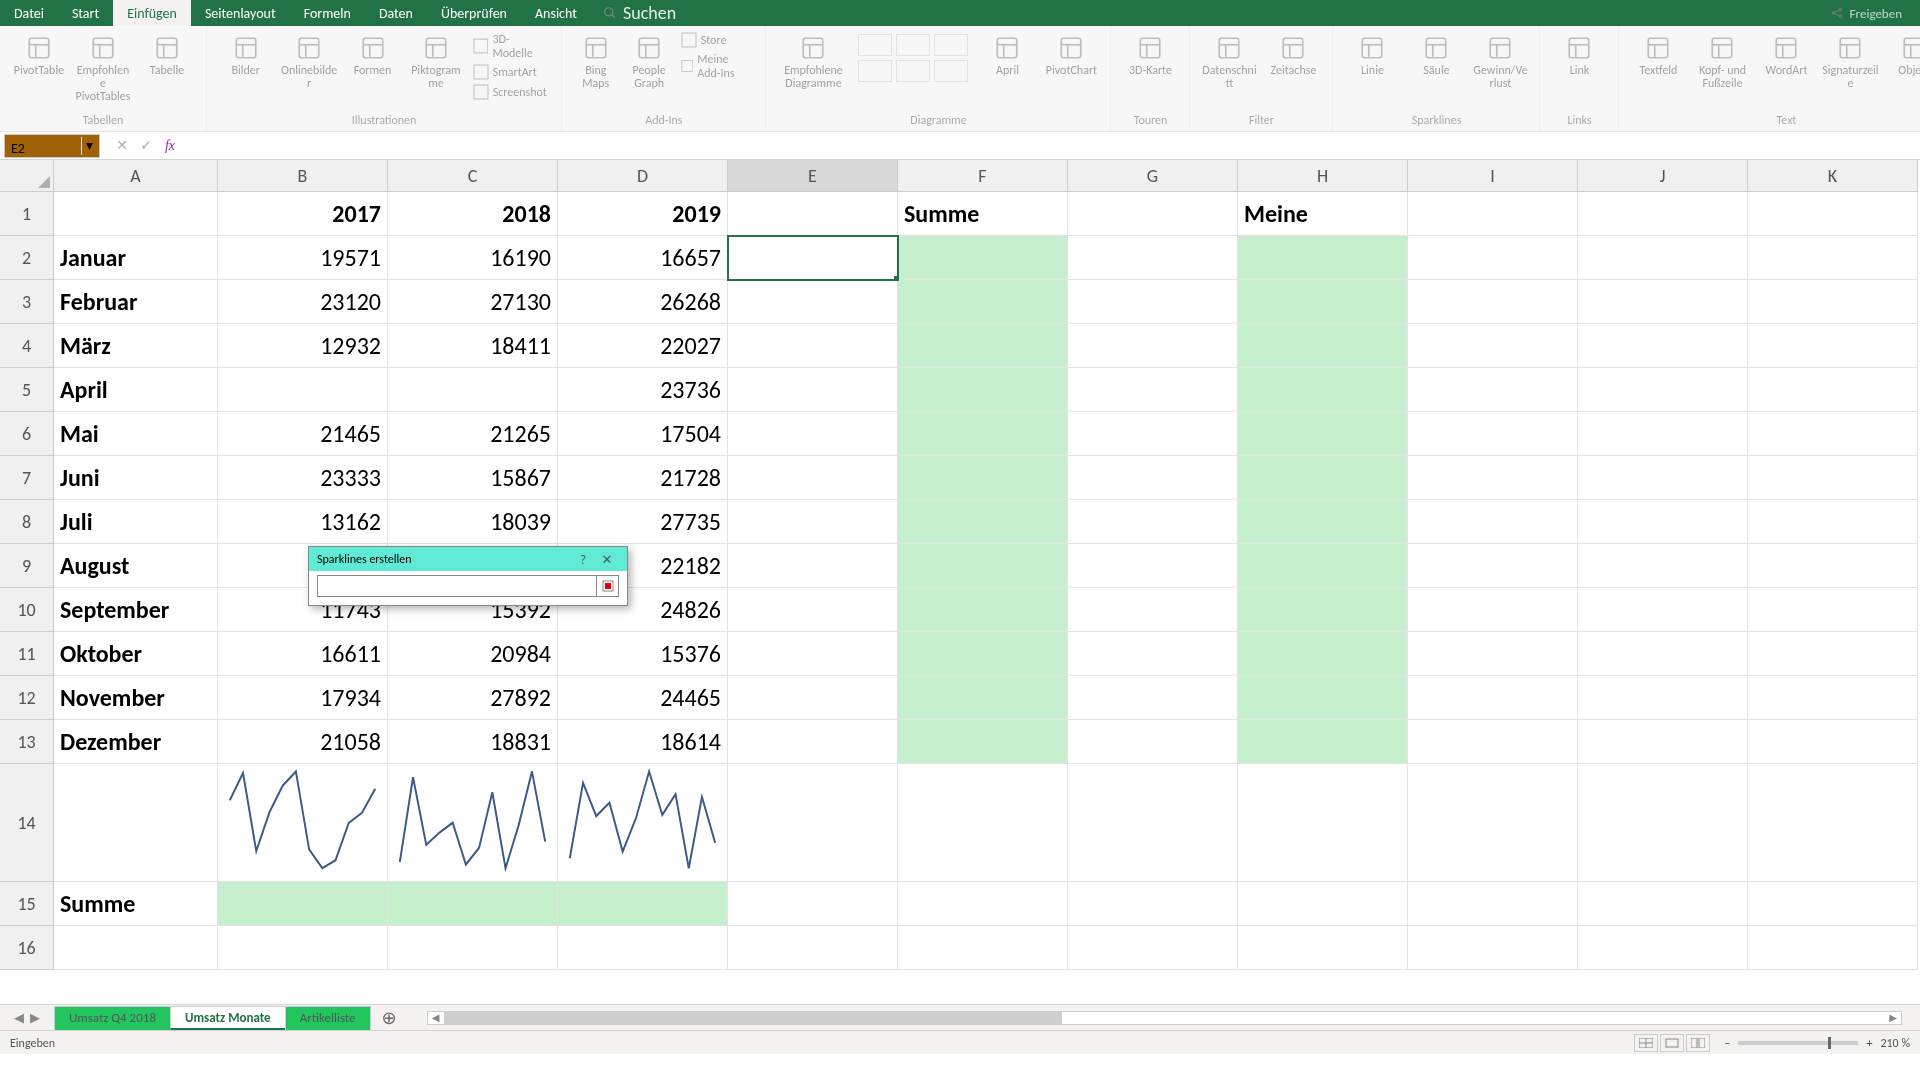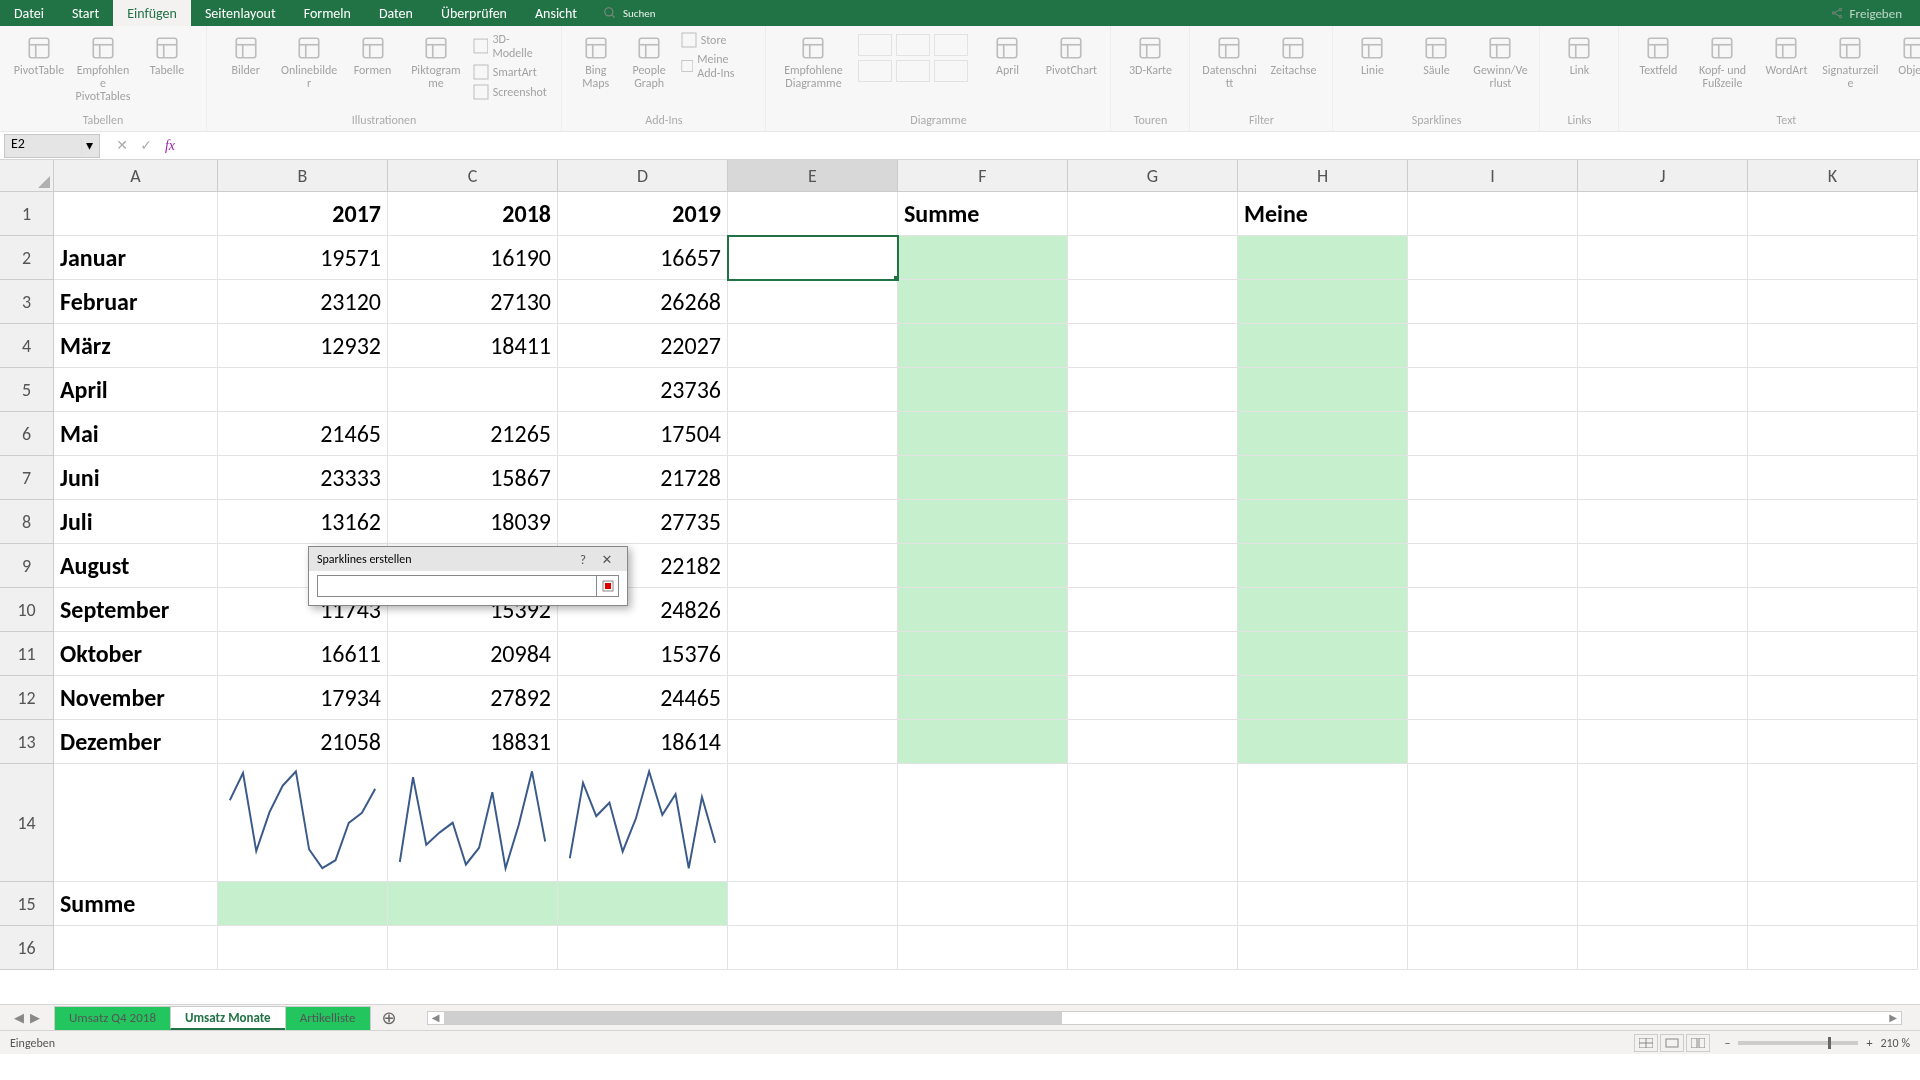--- a/index.html
+++ b/index.html
@@ -3,21 +3,21 @@
 <meta charset="utf-8">
 <style>
 * { margin:0; padding:0; box-sizing:border-box; font-family:"Segoe UI","Calibri",sans-serif; }
 html,body { width:1920px; height:1080px; overflow:hidden; background:#fff; }
 
 
 .titlebar { height:26px; background:#217346; display:flex; align-items:center; color:#fff; font-size:14px; }
 .titlebar .tabs { display:flex; height:100%; }
 .titlebar .tab { padding:0 14px; display:flex; align-items:center; cursor:pointer; }
 .titlebar .tab.active { background:#f3f2f1; color:#217346; }
-.titlebar .search { display:flex; align-items:center; margin-left:12px; gap:6px; font-size:11px; opacity:.9; }
+.titlebar .search { display:flex; align-items:center; margin-left:12px; gap:6px; font-size:18px; opacity:.9; }
 .titlebar .spacer { flex:1; }
 .titlebar .share { display:flex; align-items:center; gap:6px; padding:0 18px; opacity:.7; font-size:13px; }
 
 
 .ribbon { height:106px; background:#f3f2f1; border-bottom:1px solid #d4d4d4; display:flex; opacity:.55; }
 .rgroup { display:flex; flex-direction:column; border-right:1px solid #e1e1e1; padding:4px 8px 2px; }
 .rgroup .items { flex:1; display:flex; align-items:flex-start; gap:2px; }
 .rgroup .label { text-align:center; font-size:12px; color:#666; padding-bottom:2px; }
 .rbtn { display:flex; flex-direction:column; align-items:center; justify-content:flex-start; width:62px; padding:4px 2px; font-size:12px; color:#555; text-align:center; cursor:default; gap:2px; }
 .rbtn.wide { width:78px; }
@@ -25,21 +25,21 @@
 .rbtn .ic svg { width:26px; height:26px; }
 .rbtn .txt { line-height:1.1; word-break:break-word; }
 .rstack { display:flex; flex-direction:column; gap:0; justify-content:center; }
 .rstack .srow { display:flex; align-items:center; gap:4px; font-size:12px; color:#555; padding:2px 4px; }
 .rstack .srow .sic { width:16px; height:16px; }
 .chartmini { display:flex; flex-wrap:wrap; width:120px; gap:4px; padding:4px; }
 .chartmini .cm { width:34px; height:22px; border:1px solid #ccc; }
 
 
 .fbar { height:28px; border-bottom:1px solid #d4d4d4; display:flex; align-items:center; background:#fff; }
-.namebox { width:96px; height:24px; border:1px solid #c8c8c8; margin:0 4px; display:flex; align-items:flex-start; padding:0 6px; font-size:14px; background:#e5e5e5; position:relative; }
+.namebox { width:96px; height:24px; border:1px solid #c8c8c8; margin:0 4px; display:flex; align-items:flex-end; padding:0 6px; font-size:14px; background:#a16207; position:relative; }
 .namebox .dd { position:absolute; right:2px; top:2px; bottom:2px; width:16px; border-left:1px solid #e0e0e0; display:flex; align-items:center; justify-content:center; }
 .fx-btns { display:flex; gap:8px; padding:0 10px; color:#aaa; font-size:14px; align-items:center; }
 .fx-btns span { width:16px; text-align:center; }
 .fx { font-style:italic; font-family:"Cambria Math",serif; color:#a21caf; margin-right:6px; }
 .fbar input { flex:1; border:none; font-size:15px; padding:2px 6px; outline:none; }
 
 
 .gridwrap { position:relative; height:844px; overflow:hidden; background:#fff; }
 .corner { position:absolute; left:0; top:0; width:54px; height:32px; background:#f0f0f0; border-right:1px solid #ccc; border-bottom:1px solid #ccc; }
 .corner::after{ content:""; position:absolute; right:3px; bottom:3px; width:0; height:0; border-style:solid; border-width:0 0 12px 12px; border-color:transparent transparent #b0b0b0 transparent;}
@@ -54,21 +54,21 @@
 .cell.right { justify-content:flex-end; }
 .cell.bold { font-weight:700; }
 .cell.left { justify-content:flex-start; }
 .cell.green { background:#c6efce; }
 .selcell { outline:2px solid #217346; outline-offset:-1px; position:relative; }
 .selcell::after { content:""; position:absolute; right:-3px; bottom:-3px; width:6px; height:6px; background:#217346; }
 .sparkcell svg { width:100%; height:100%; }
 
 
 .dialog { position:absolute; left:308px; top:386px; width:320px; background:#fff; border:1px solid #888; box-shadow:3px 3px 8px rgba(0,0,0,.3); opacity:1; }
-.dialog .dtitle { display:flex; align-items:center; height:24px; font-size:12px; padding:0 8px; background:#e5e5e5; }
+.dialog .dtitle { display:flex; align-items:center; height:24px; font-size:12px; padding:0 8px; background:#5eead4; }
 .dialog .dtitle .sp { flex:1; }
 .dialog .dtitle .dbtn { width:24px; text-align:center; color:#555; cursor:pointer; font-size:13px; }
 .dialog .dbody { padding:4px 8px 8px; }
 .dialog .dinput { display:flex; }
 .dialog .dinput input { flex:1; border:1px solid #888; height:22px; font-size:12px; padding:0 4px; }
 .dialog .dinput .pick { width:22px; height:22px; border:1px solid #888; border-left:none; display:flex; align-items:center; justify-content:center; cursor:pointer; }
 
 
 .sheetbar { height:26px; border-top:1px solid #d4d4d4; display:flex; align-items:center; background:#f3f2f1; font-size:13px; }
 .sheetbar .nav { display:flex; gap:6px; padding:0 14px; color:#888; }

